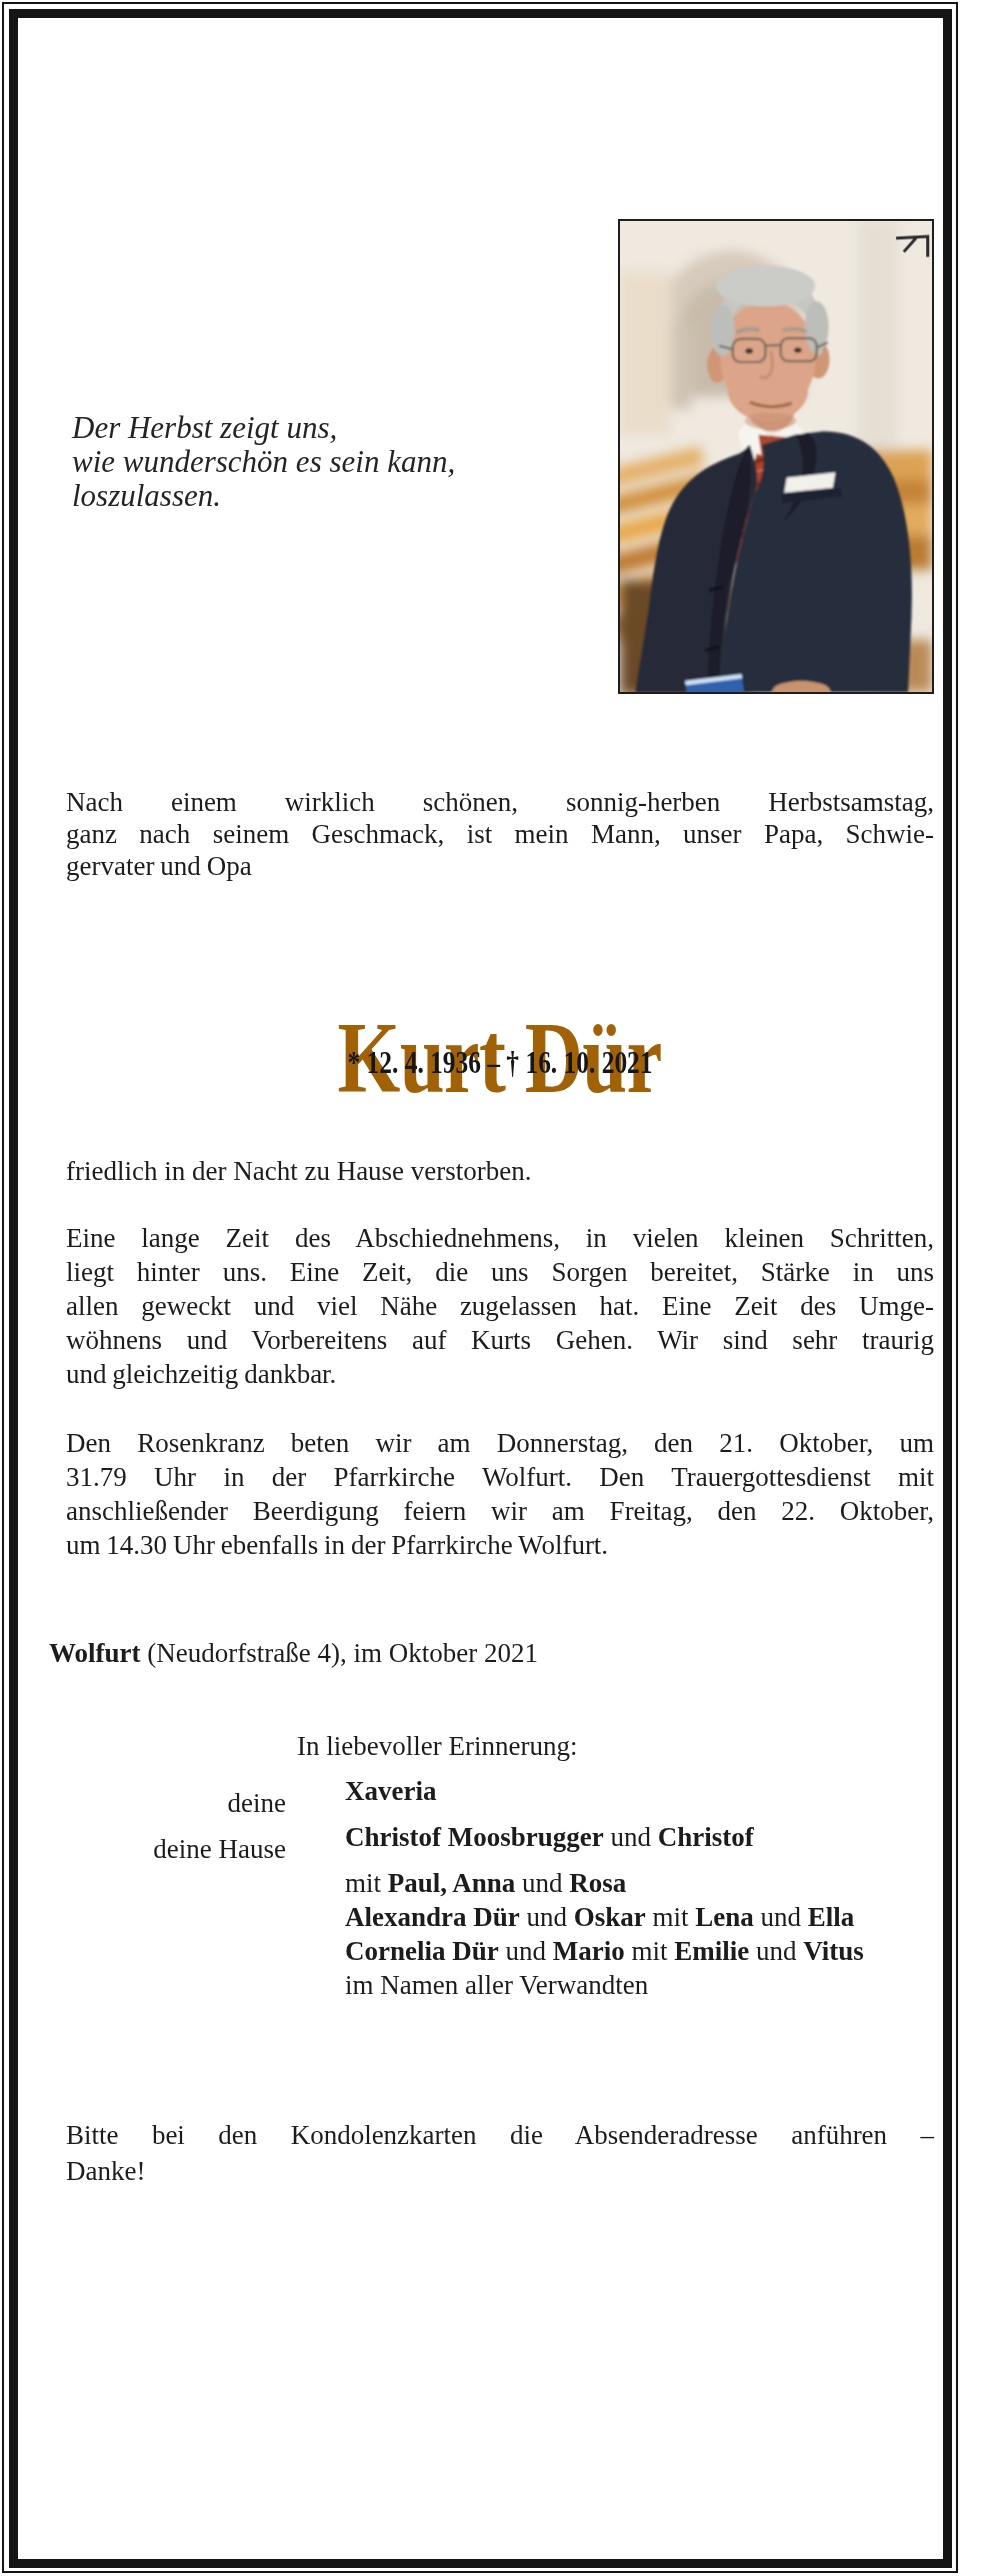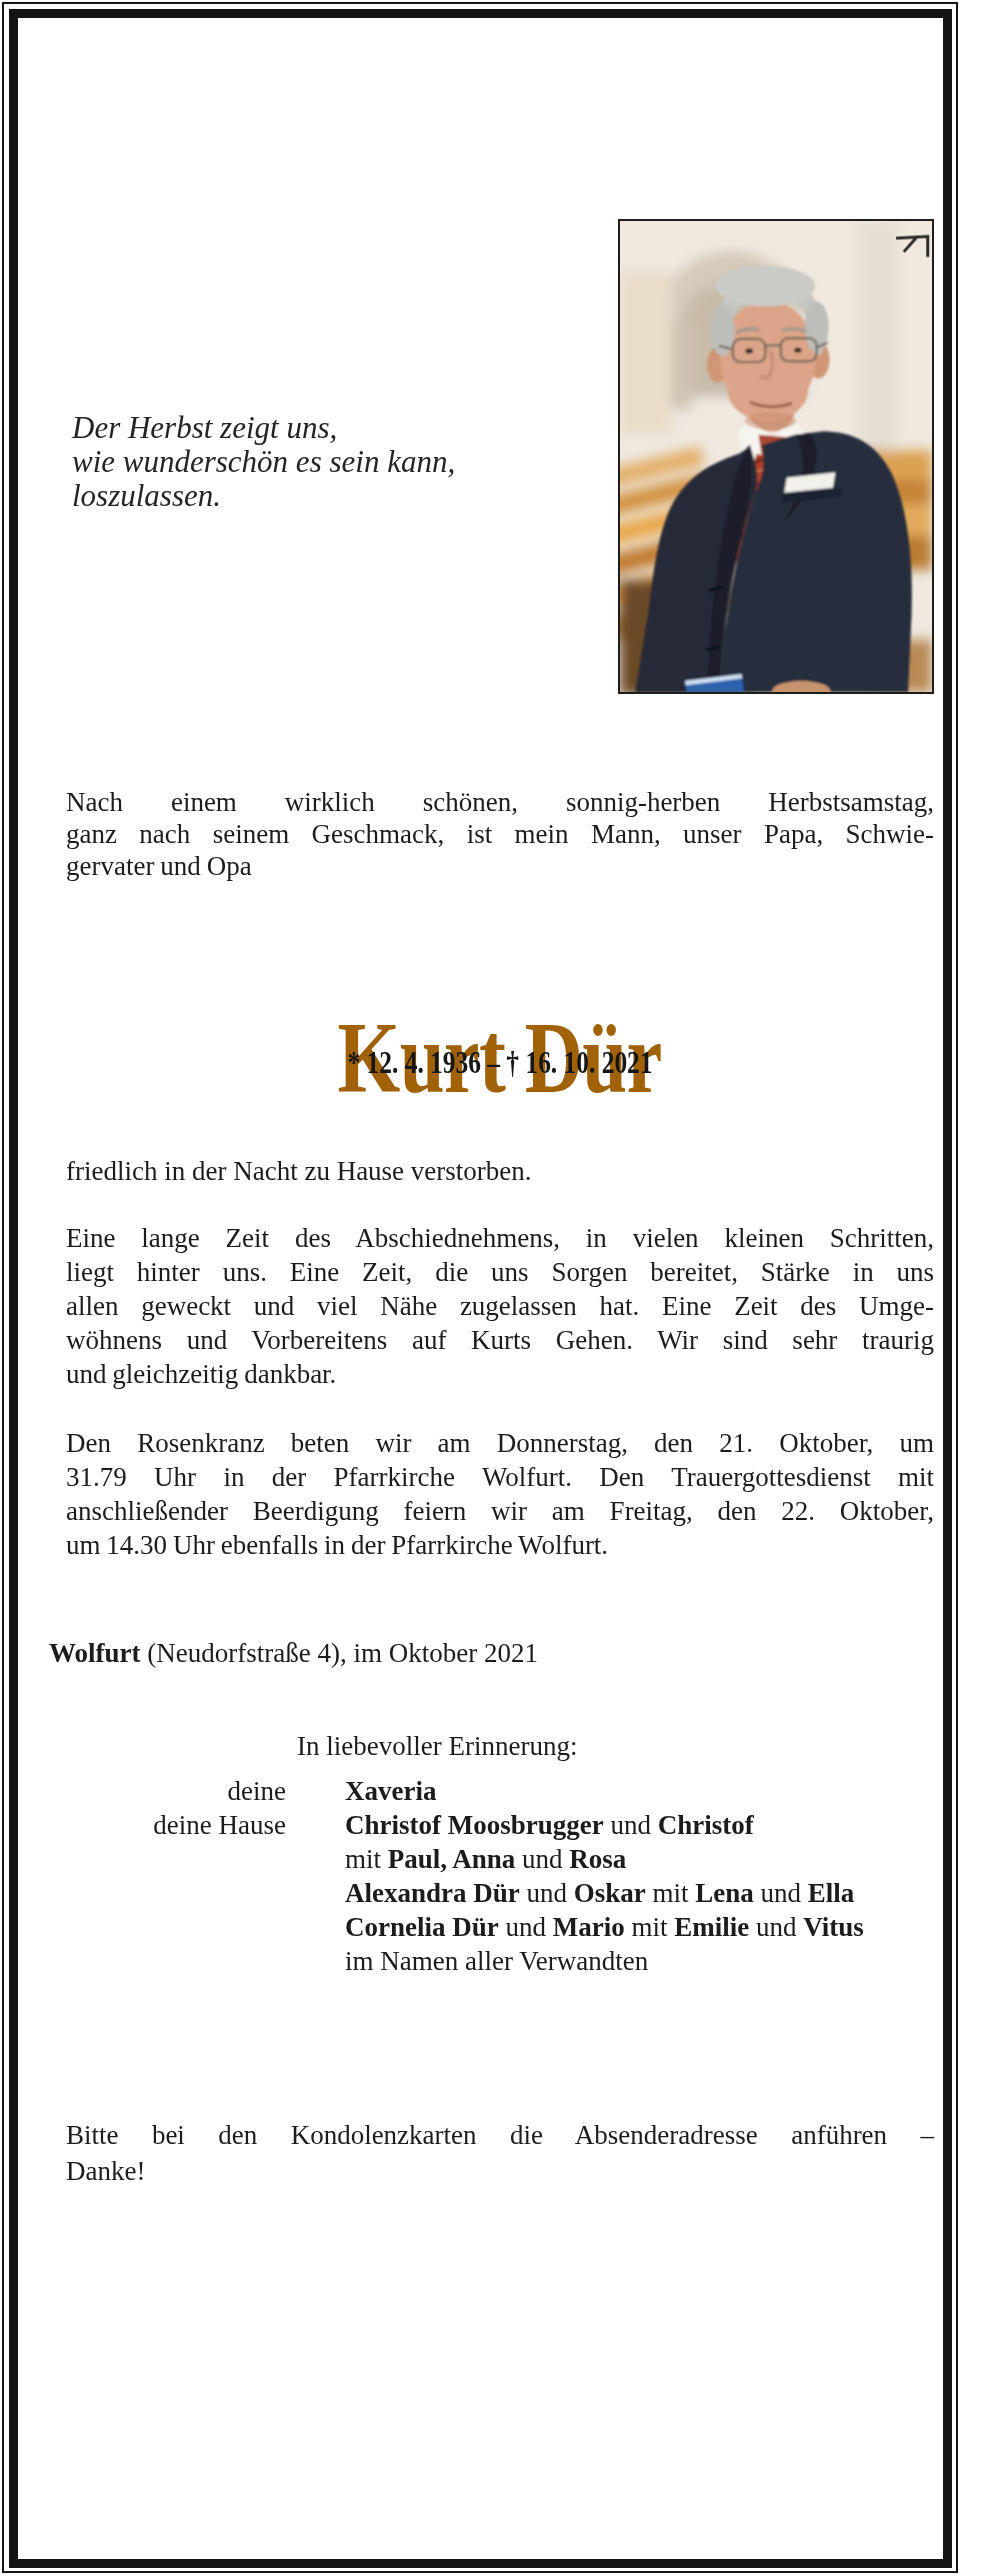--- a/index.html
+++ b/index.html
@@ -43,21 +43,21 @@
   .farewell   { position:absolute; left:66px; top:1221px; width:868px; }
   .services   { position:absolute; left:66px; top:1426px; width:868px; }
 
   .place-date { position:absolute; left:49px; top:1628px; font-size:27px; line-height:34px;margin-top:8px; }
   .place-date b { font-weight:bold; }
 
   .remembrance { position:absolute; left:297px; top:1729px; font-size:27px; line-height:34px; }
 
   .family { position:absolute; left:66px; top:1774px; width:868px; font-size:27px; line-height:34px; }
   .fam-row { display:flex; }
-  .fam-label { flex:0 0 auto; width:220px; padding-right:11px; text-align:right; }
+  .fam-label { flex:0 0 auto; width:220px; padding-right:11px; text-align:right;margin-top:12px; }
   .fam-names { flex:1 1 auto;margin-left:48px; }
   .fam-names b { font-weight:bold; }
 
   .note { position:absolute; left:66px; top:2117px; width:868px; font-size:27px; line-height:36px; word-spacing:-0.9px; }
 </style>
 </head>
 <body>
 
 <div class="sheet">
   <div class="outer-border"></div>

